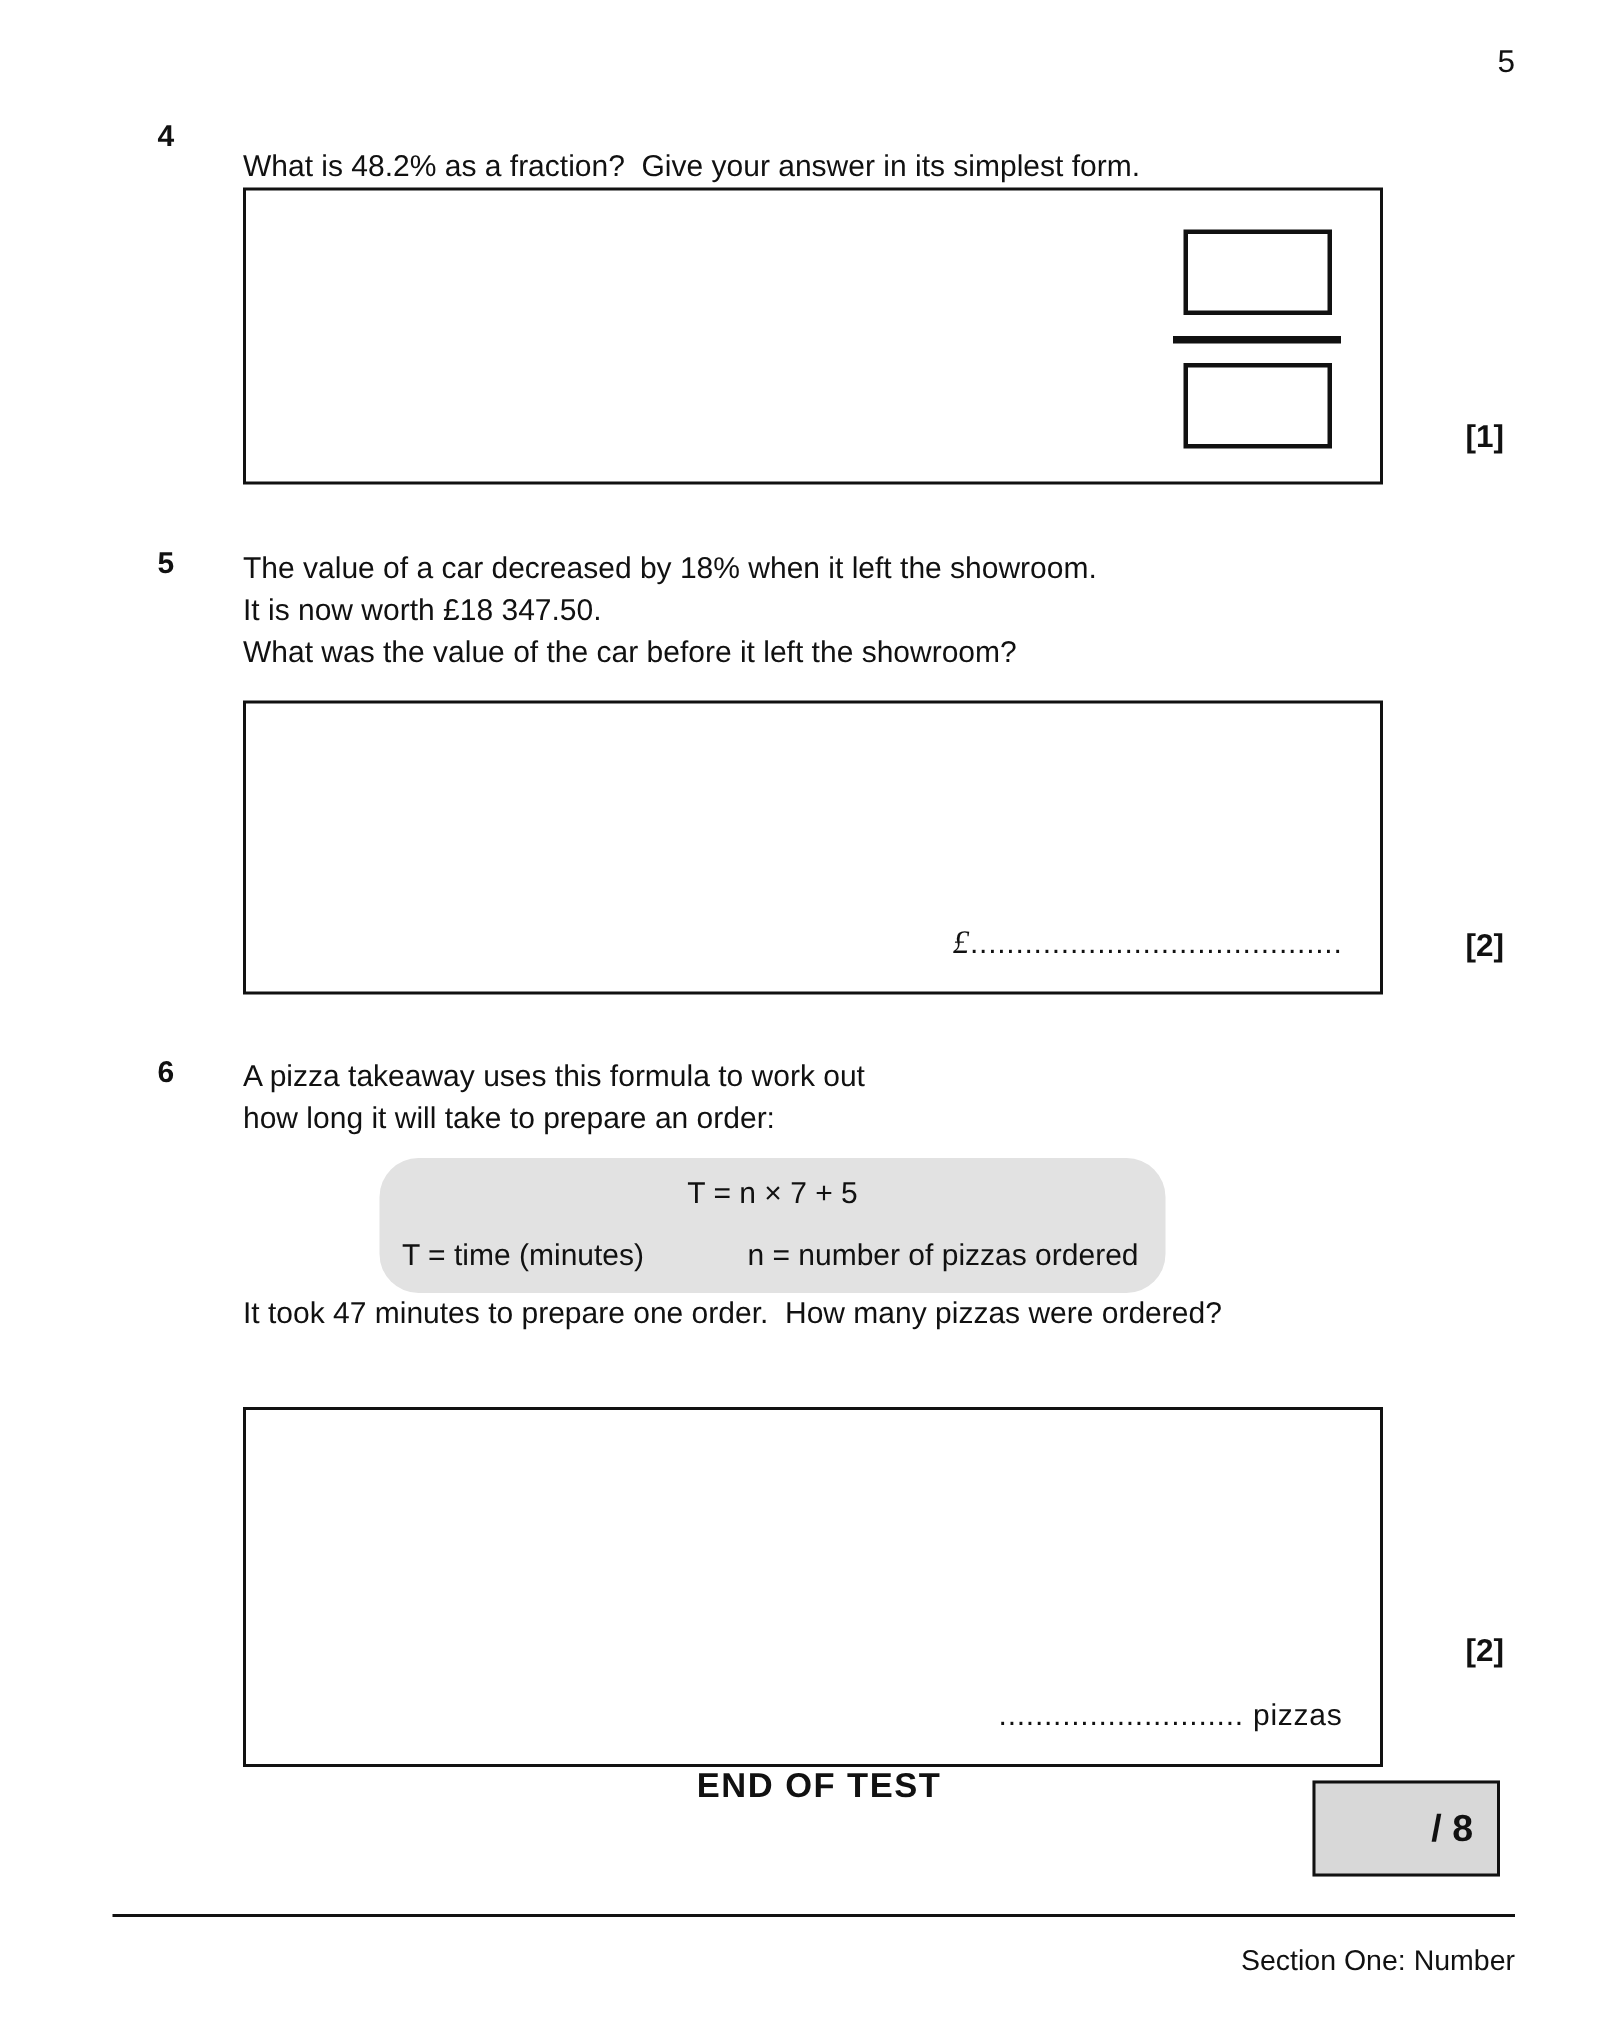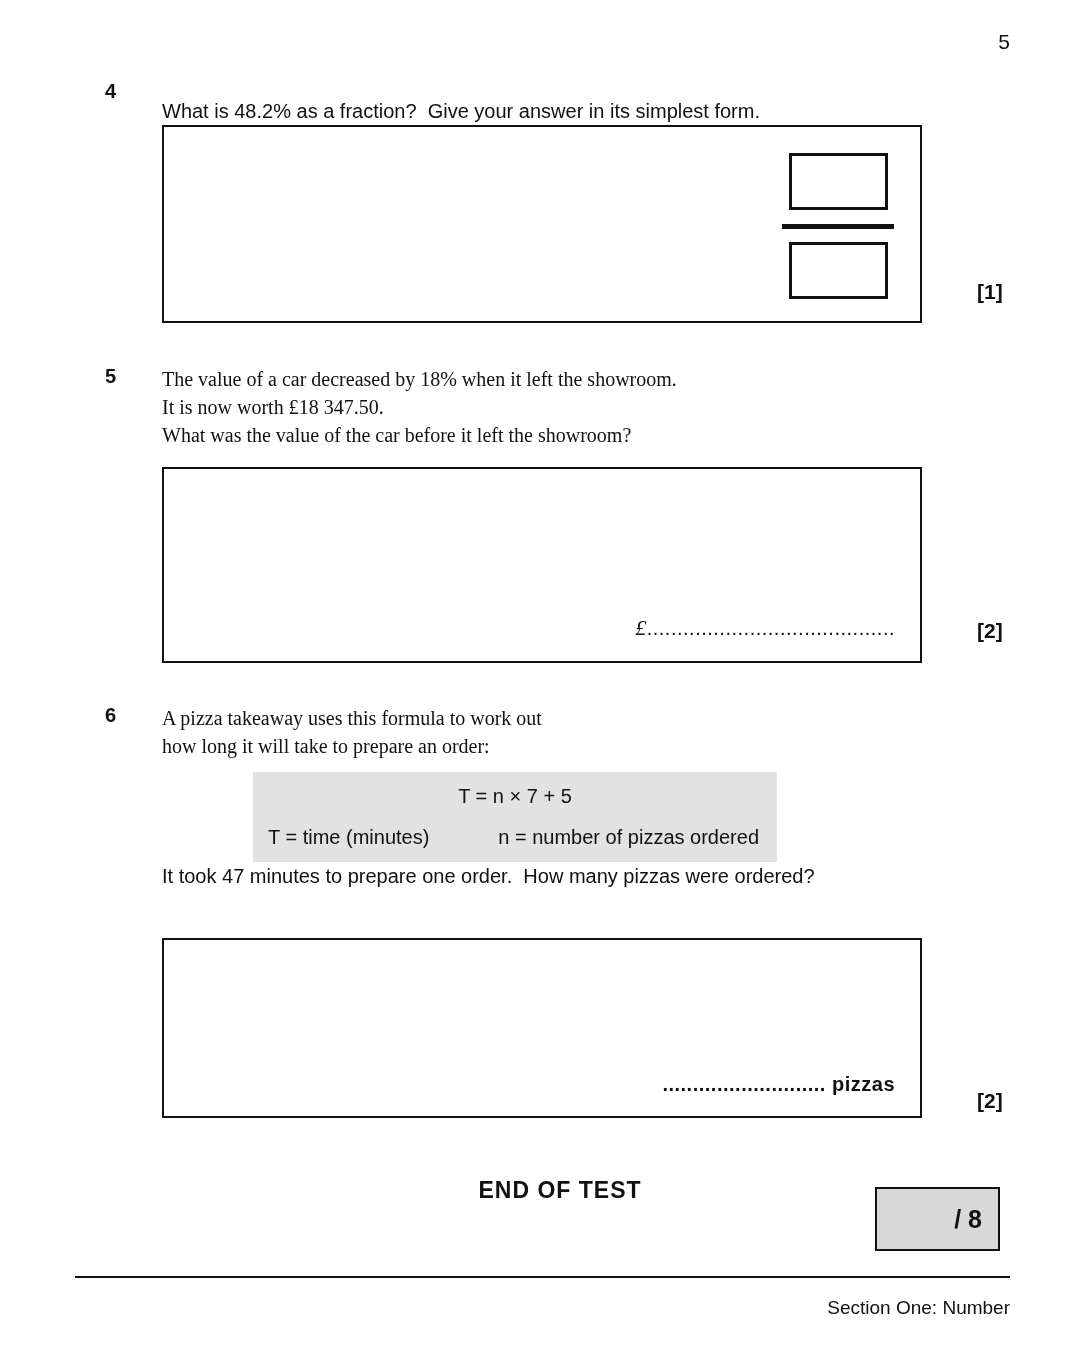--- a/index.html
+++ b/index.html
@@ -9,21 +9,21 @@
     width: 1066px;
     height: 1360px;
     background: #ffffff;
     font-family: "Liberation Sans", sans-serif;
     color: #111111;
     overflow: hidden;
   }
   .abs { position: absolute; }
   .qnum { font-weight: bold; font-size: 20px; }
   .qtext { font-size: 20px; white-space: pre-wrap; }
-  .qline { font-size: 20px; line-height: 28px; white-space: pre-wrap; font-family: Liberation Serif, serif; }
+  .qline { font-size: 20px; line-height: 28px; white-space: pre-wrap; }
   .marks { font-weight: bold; font-size: 21px; }
   .answer-box {
     border: 2px solid #111111;
     background: #ffffff;
   }
   .page-number { font-size: 21px; }
 
   
   .fraction {
     position: absolute;
@@ -63,20 +63,21 @@
   }
 
   
   .formula-box {
     position: absolute;
     left: 253px;
     top: 772px;
     width: 524px;
     height: 90px;
     background: #e2e2e2;
+    border-radius: 26px;
   }
   .formula-line {
     position: absolute;
     top: 13px;
     left: 0;
     width: 100%;
     text-align: center;
     font-size: 20px;
     white-space: pre;
   }
@@ -85,21 +86,21 @@
     bottom: 13px;
     left: 15px;
     right: 18px;
     display: flex;
     justify-content: space-between;
     font-size: 20px;
   }
 
   .end-of-test {
     position: absolute;
-    left: 180px;
+    left: 166px;
     top: 1177px;
     width: 760px;
     text-align: center;
     font-weight: bold;
     font-size: 23px;
     letter-spacing: 1px;
   }
   .score-box {
     position: absolute;
     left: 875px;
@@ -162,21 +163,21 @@
   <div class="formula-box">
     <div class="formula-line">T = n × 7 + 5</div>
     <div class="formula-legend">
       <span>T = time (minutes)</span>
       <span>n = number of pizzas ordered</span>
     </div>
   </div>
 
   <div class="abs qtext" style="left:162px; top:865px;">It took 47 minutes to prepare one order.  How many pizzas were ordered?</div>
 
-  <div class="abs answer-box" style="left:162px; top:938px; width:760px; height:180px;font-weight:bold;">
+  <div class="abs answer-box" style="left:162px; top:938px; width:760px; height:240px;">
     <div class="write-line"><span>...........................</span><span> pizzas</span></div>
   </div>
   <div class="abs marks" style="left:977px; top:1089px;">[2]</div>
 
   <div class="end-of-test">END OF TEST</div>
   <div class="score-box">
     <span>/ 8</span>
   </div>
 
   <div class="footer-rule"></div>

